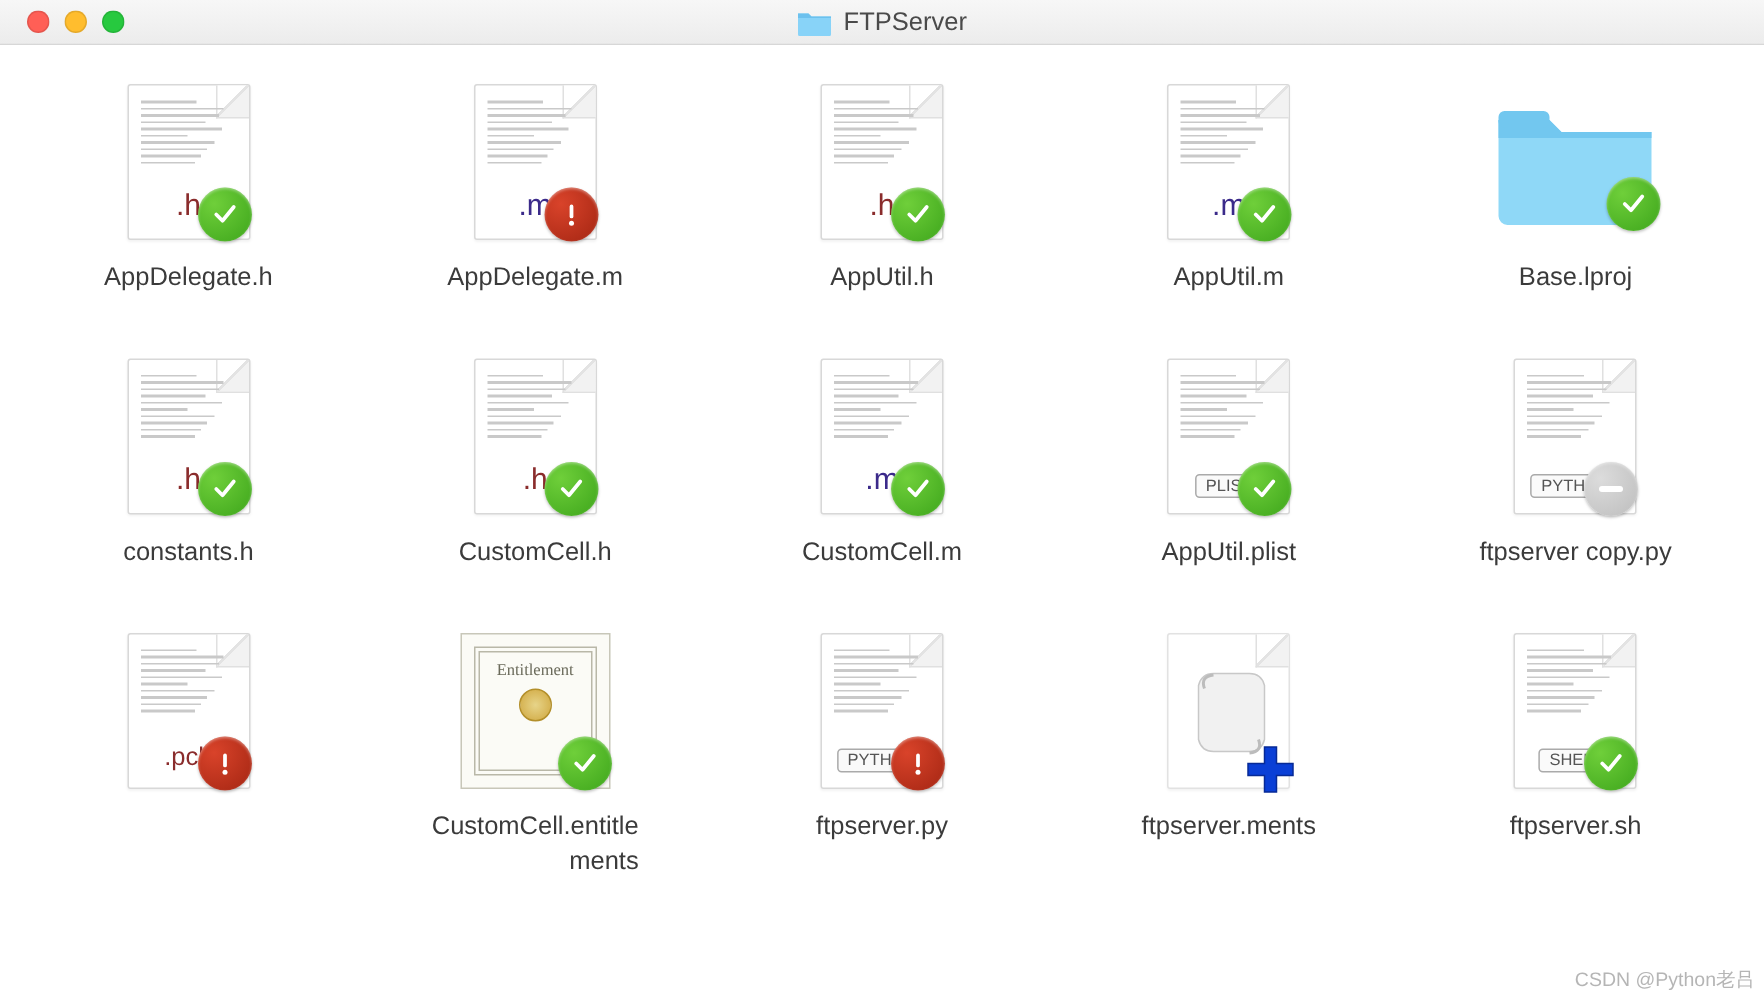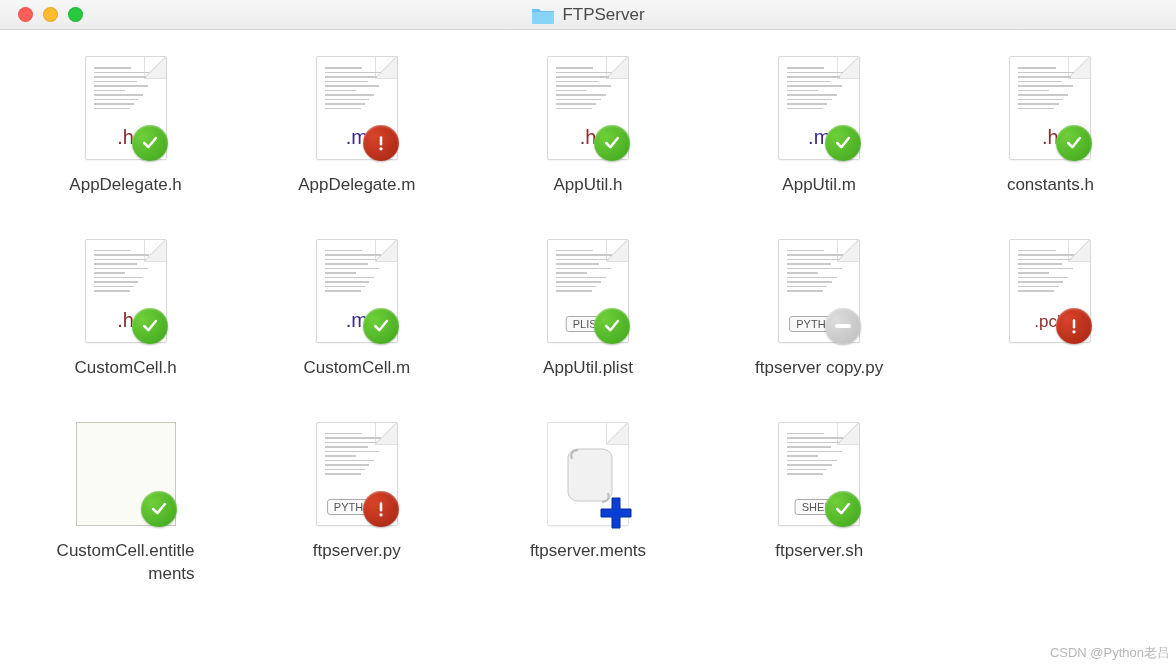--- a/index.html
+++ b/index.html
@@ -324,20 +324,34 @@
             <svg viewBox="0 0 24 24">
               <path d="M5 12 l5 5 l9 -11" stroke="#fff" stroke-width="3" fill="none" stroke-linecap="round" stroke-linejoin="round"></path>
             </svg>
           </div>
         </div>
       </div>
       <div class="file-label">AppUtil.m</div>
     </div>
     <div class="file-item">
       <div class="file-icon-wrap">
+        <div class="folder-big"><svg viewBox="0 0 110 88" width="110" height="88">
+            <path d="M4 16 h34 l8 8 h60 v56 a6 6 0 0 1 -6 6 H10 a6 6 0 0 1 -6 -6 z" fill="#8fd8f7"></path>
+            <path d="M4 16 h34 l8 8 h60 v4 H4 z" fill="#72c7ef"></path>
+            <rect x="4" y="10" width="34" height="11" rx="4" fill="#72c7ef"></rect>
+          </svg><div class="badge badge-green">
+            <svg viewBox="0 0 24 24">
+              <path d="M5 12 l5 5 l9 -11" stroke="#fff" stroke-width="3" fill="none" stroke-linecap="round" stroke-linejoin="round"></path>
+            </svg>
+          </div></div>
+      </div>
+      <div class="file-label">Base.lproj</div>
+    </div>
+    <div class="file-item">
+      <div class="file-icon-wrap">
         <div class="doc-page">
           <div class="doc-fold"></div>
           <div class="doc-lines">
             <span style="width:60%"></span>
             <span style="width:90%"></span>
             <span style="width:85%"></span>
             <span style="width:70%"></span>
             <span style="width:88%"></span>
             <span style="width:50%"></span>
             <span style="width:80%"></span>
@@ -479,20 +493,24 @@
               <rect x="10.5" y="4" width="3" height="11" rx="1.5" fill="#fff"></rect>
               <circle cx="12" cy="19" r="2" fill="#fff"></circle>
             </svg>
           </div>
         </div>
       </div>
     </div>
     <div class="file-item">
       <div class="file-icon-wrap">
         <div class="cert">
+          <div class="cert-inner">
+            <div class="cert-title">Entitlement</div>
+            <div class="cert-seal"></div>
+          </div>
           <div class="badge badge-green">
             <svg viewBox="0 0 24 24">
               <path d="M5 12 l5 5 l9 -11" stroke="#fff" stroke-width="3" fill="none" stroke-linecap="round" stroke-linejoin="round"></path>
             </svg>
           </div>
         </div>
       </div>
       <div class="file-label">CustomCell.entitle
 ments</div>
     </div>

